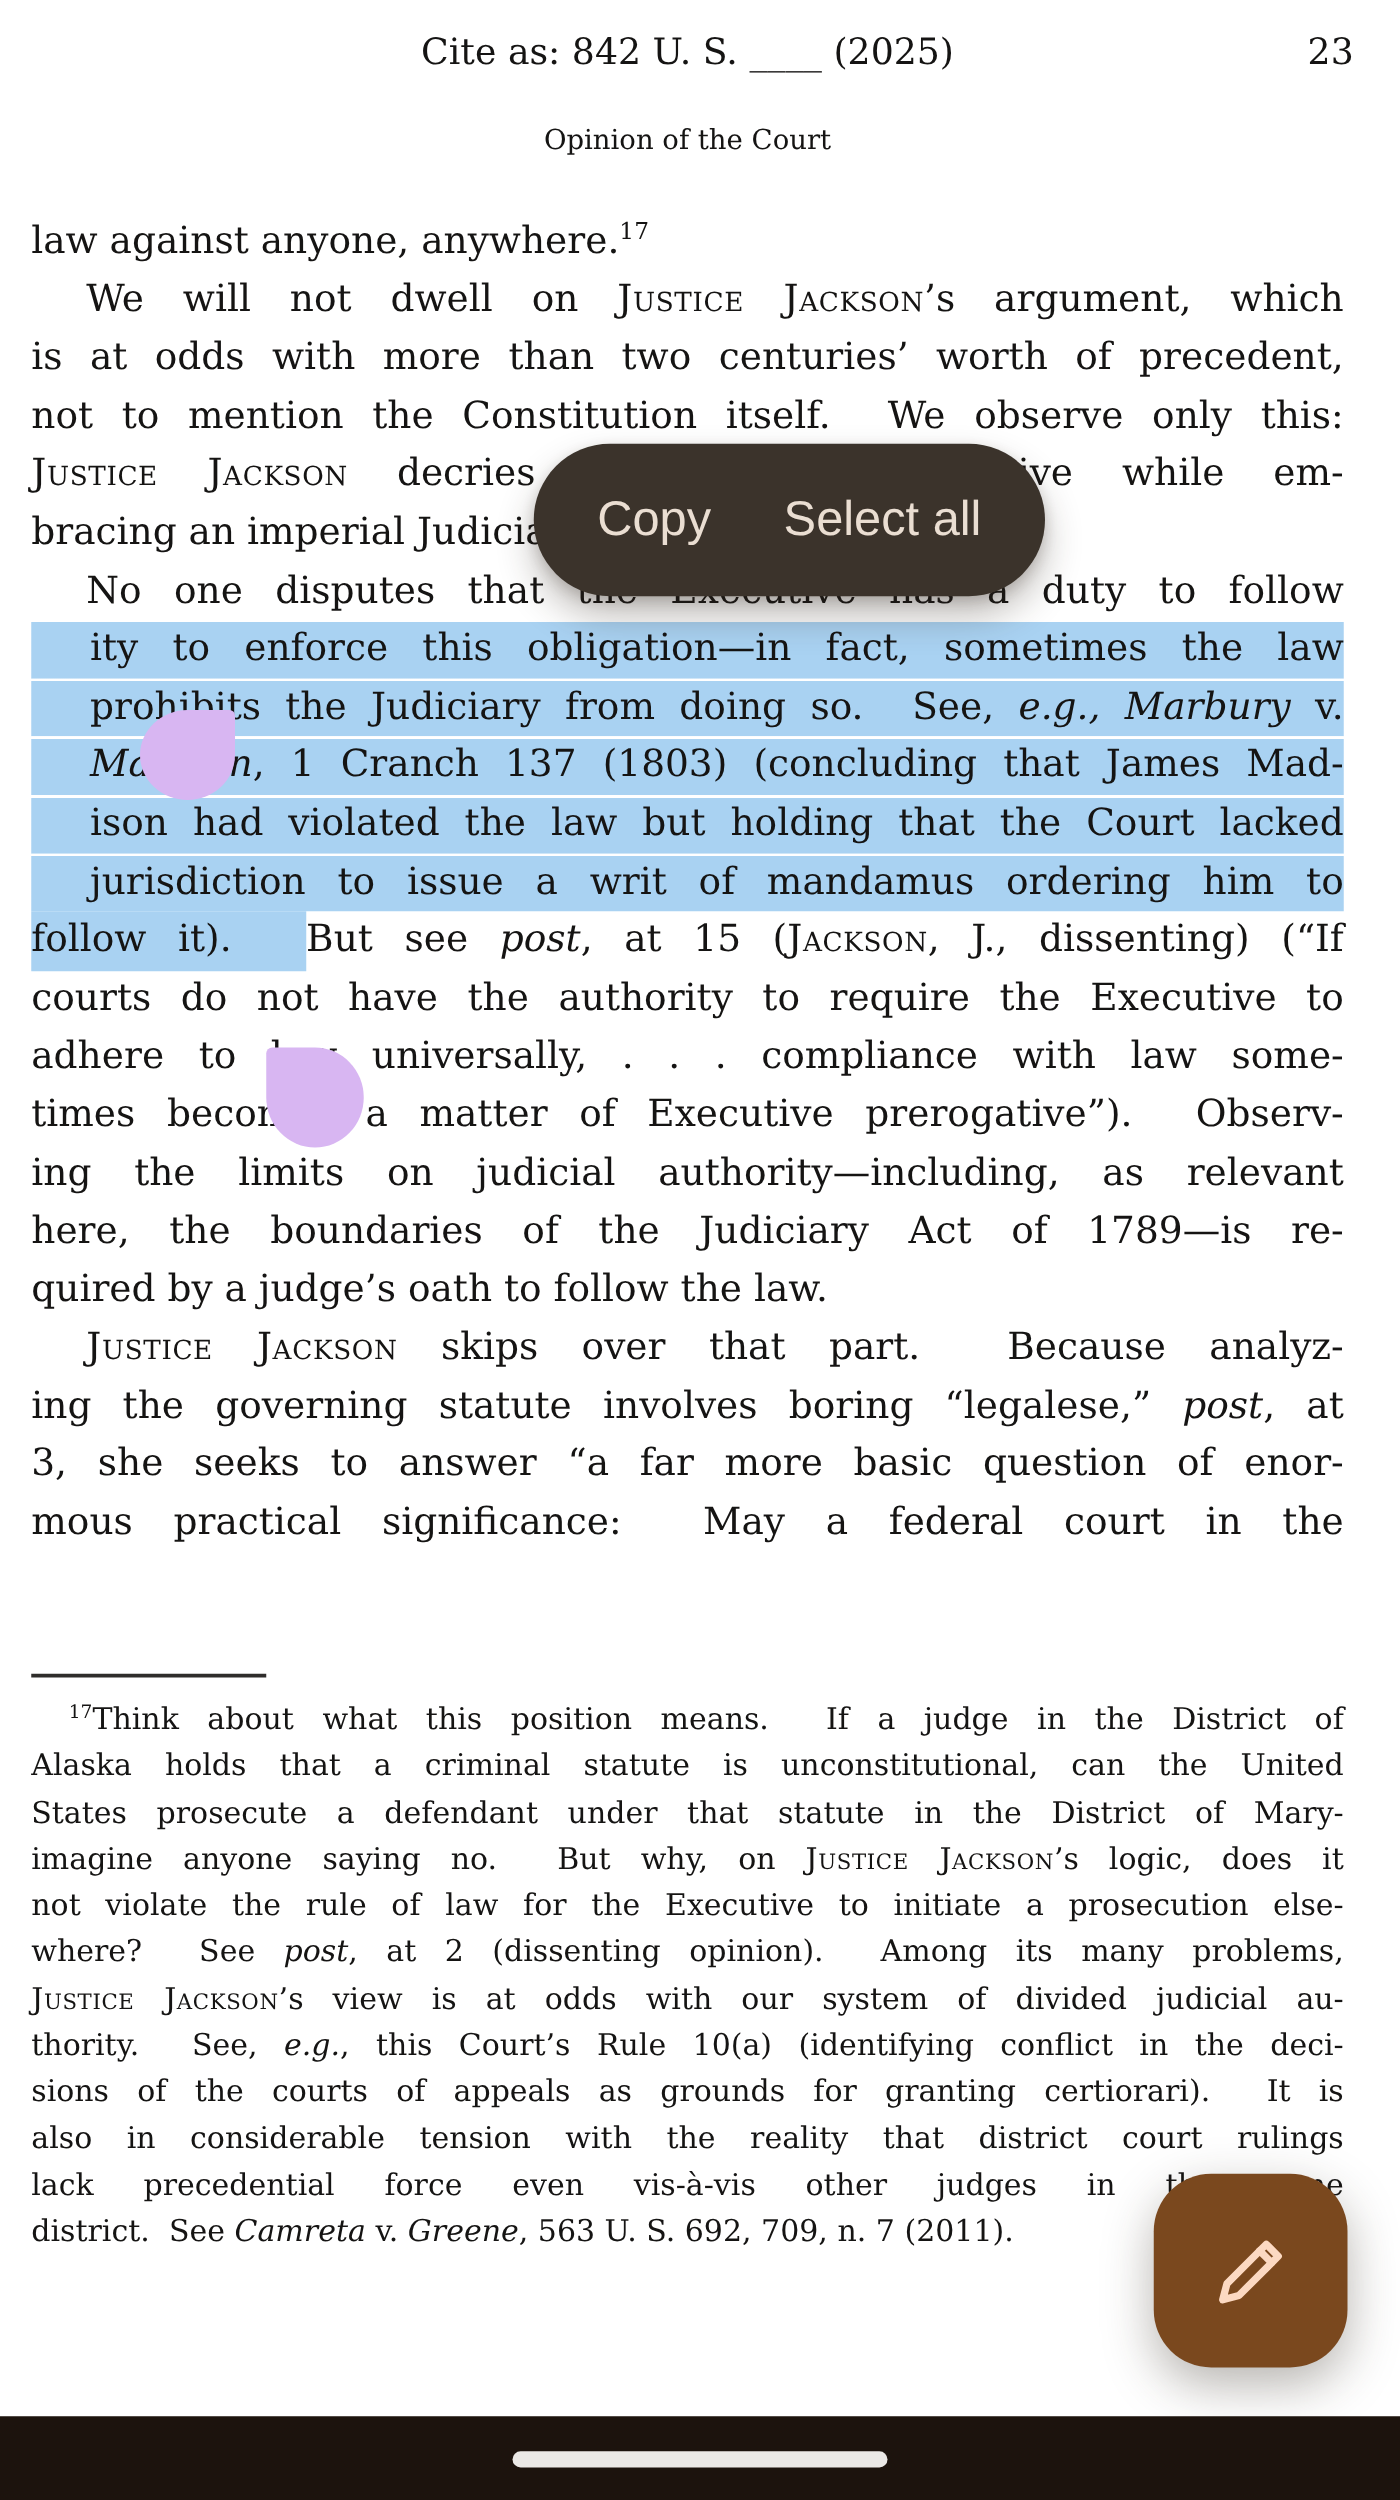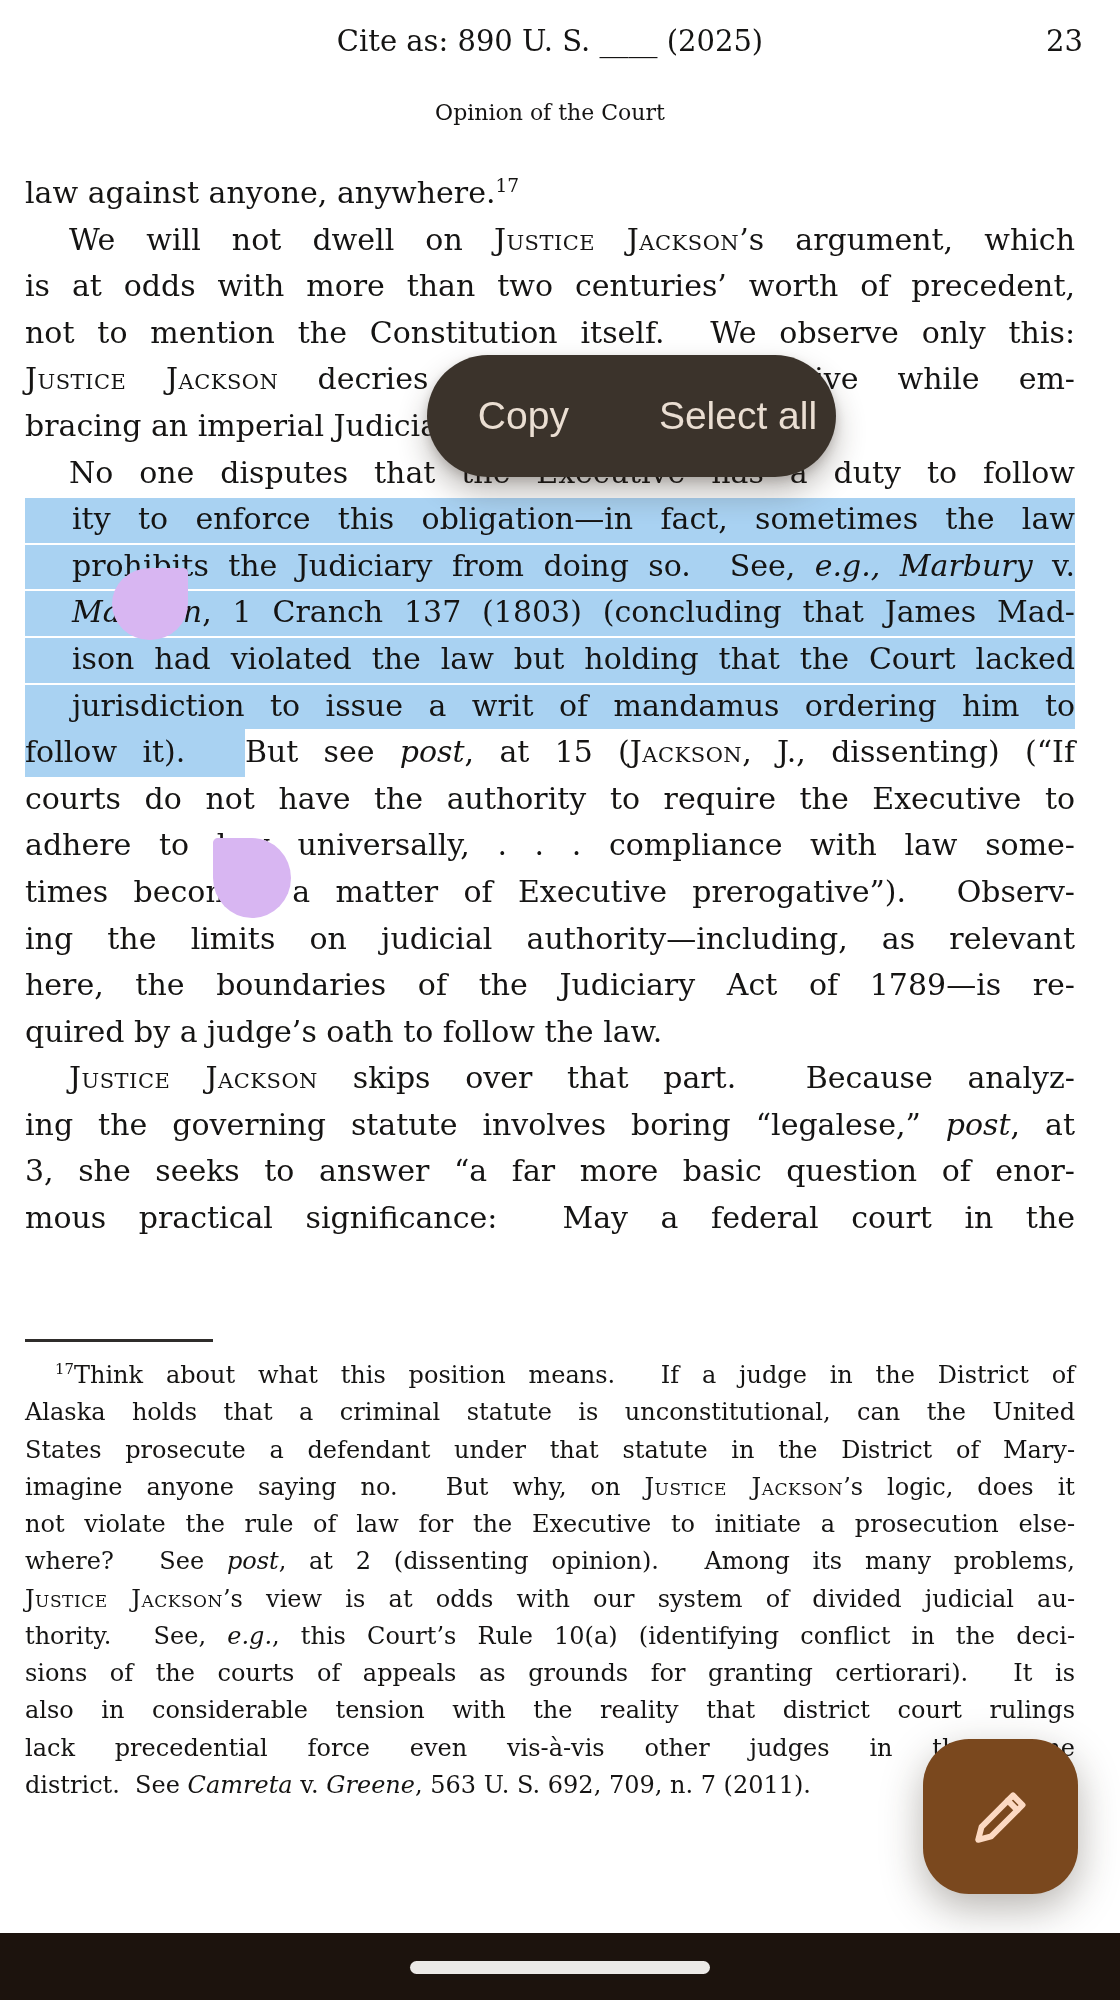--- a/index.html
+++ b/index.html
@@ -68,21 +68,21 @@
   #blob-2{left:213px;top:838px;width:78px;height:80px;border-radius:6% 50% 50% 50%;}
   
   #context-menu{
     position:absolute;left:427px;top:355px;width:409px;height:122px;
     background:var(--menu-bg);border-radius:61px;
     display:flex;align-items:center;justify-content:center;gap:58px;
     font-family:var(--sans);color:var(--menu-text);font-size:39px;
     box-shadow:0 16px 30px rgba(45,35,25,.30),0 4px 10px rgba(45,35,25,.18);
     z-index:30;
   }
-  .menu-btn{cursor:pointer;margin-left:32px;}
+  .menu-btn{cursor:pointer;}
   
   #edit-fab{
     position:absolute;left:923px;top:1739px;width:155px;height:155px;
     background:var(--fab-bg);border-radius:46px;
     display:flex;align-items:center;justify-content:center;
     box-shadow:0 14px 40px rgba(50,40,30,.35);
     z-index:25;cursor:pointer;
   }
   #edit-fab svg{width:74px;height:74px;}
   
@@ -94,21 +94,21 @@
     position:absolute;left:50%;top:28px;transform:translateX(-50%);
     width:300px;height:13px;border-radius:7px;background:var(--pill);
     cursor:grab;
   }
 </style>
 </head>
 <body>
 
 <div id="screen">
 
-  <div id="running-head">Cite as:  890 U. S. ____ (2025)</div>
+  <div id="running-head">Cite as:  842 U. S. ____ (2025)</div>
   <div id="page-number">23</div>
   <div id="section-title">Opinion of the Court</div>
 
   <div id="body-text">
       <div class="tline nojust"><span>law against anyone, anywhere.</span><span class="sup">17</span></div>
       <div class="tline indent"><span>We will not dwell on </span><span class="sc">Justice Jackson</span><span>’s argument, which</span></div>
       <div class="tline"><span>is at odds with more than two centuries’ worth of precedent,</span></div>
       <div class="tline"><span>not to mention the Constitution itself.&nbsp; We observe only this:</span></div>
       <div class="tline"><span class="sc">Justice Jackson</span><span> decries an imperial Executive while em-</span></div>
       <div class="tline nojust"><span>bracing an imperial Judiciary.</span></div>

